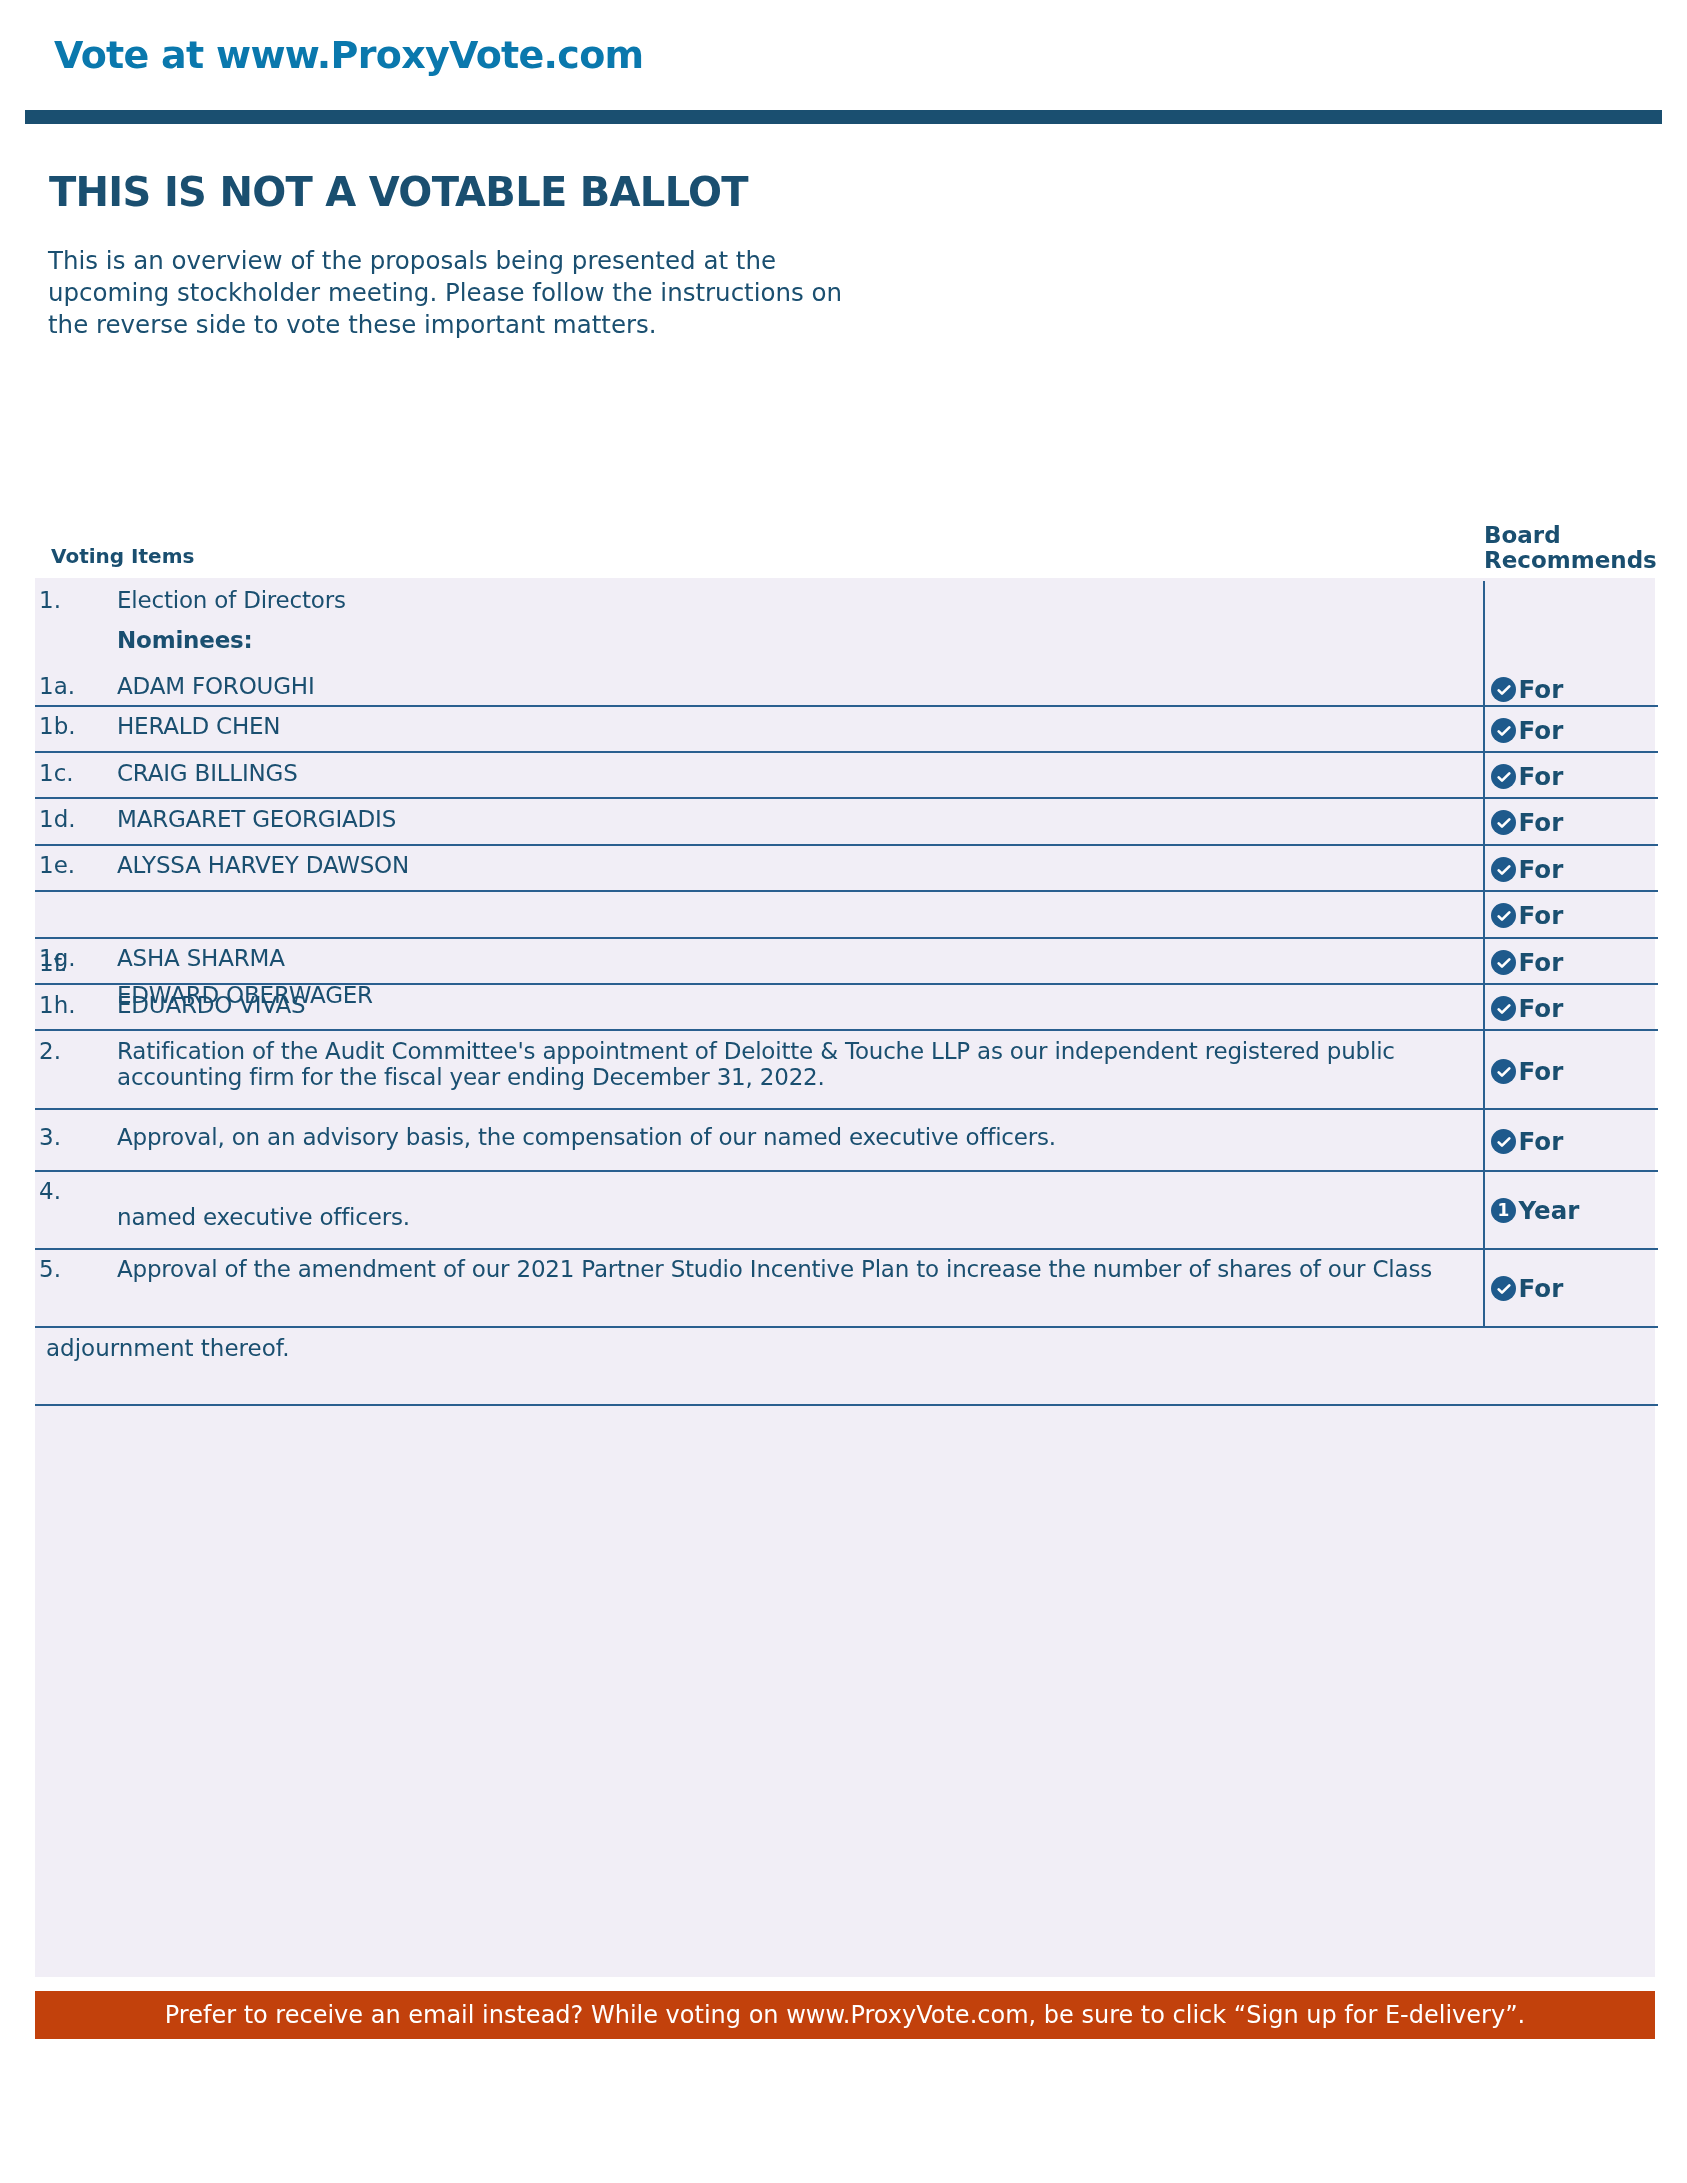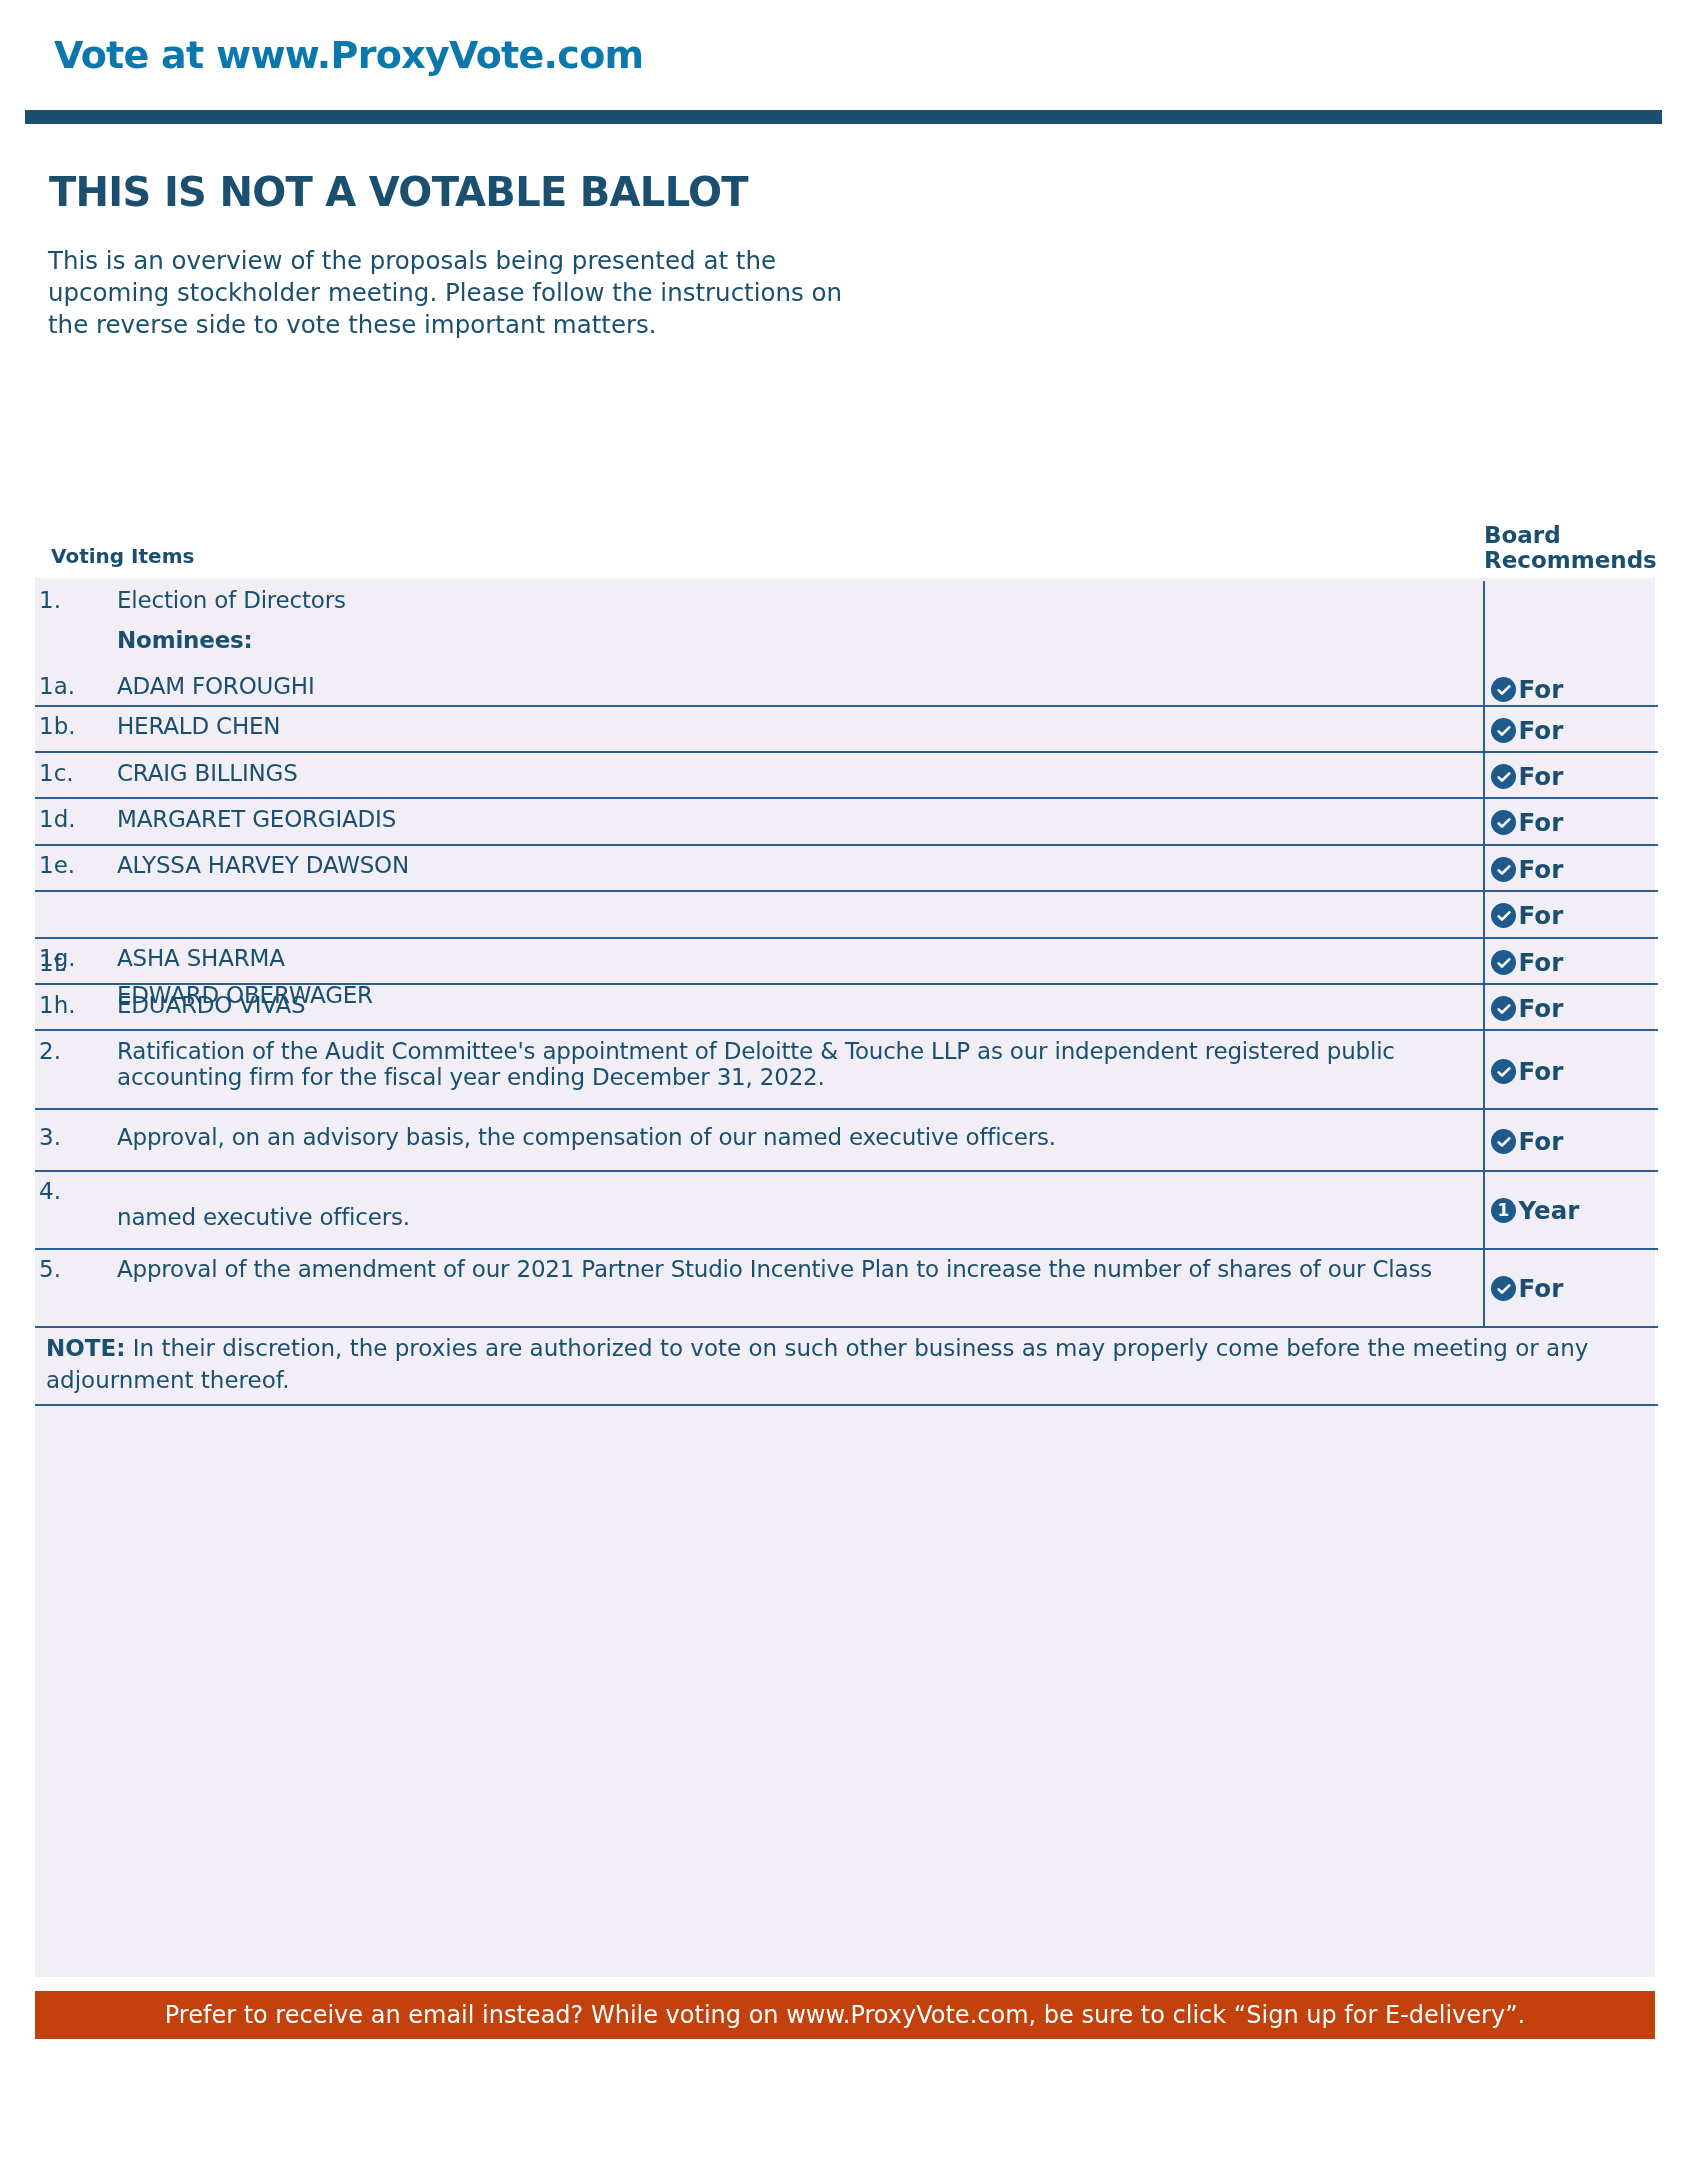--- a/index.html
+++ b/index.html
@@ -216,21 +216,20 @@
   <span class="icon">
       <svg viewBox="0 0 24 24">
         <path d="M4 12.5l5 5L20 6.5" fill="none" stroke="#fff" stroke-width="4" stroke-linecap="round" stroke-linejoin="round"></path>
       </svg>
     </span>
   <span class="label">For</span>
 </div>
 <div class="abs hline" style="top:1326px;"></div>
 
 <div class="abs note">
-  <div style="white-space:nowrap;"><b>NOTE:</b><span> In their discretion, the proxies are authorized to vote on such other business as may properly come before the meeting or any</span></div>
   <div>adjournment thereof.</div>
 </div>
 <div class="abs hline" style="top:1404px;"></div>
 
 <div class="abs footer">
   <span>Prefer to receive an email instead? While voting on www.ProxyVote.com, be sure to click “Sign up for E-delivery”.</span>
 </div>
 
 
 </body></html>

